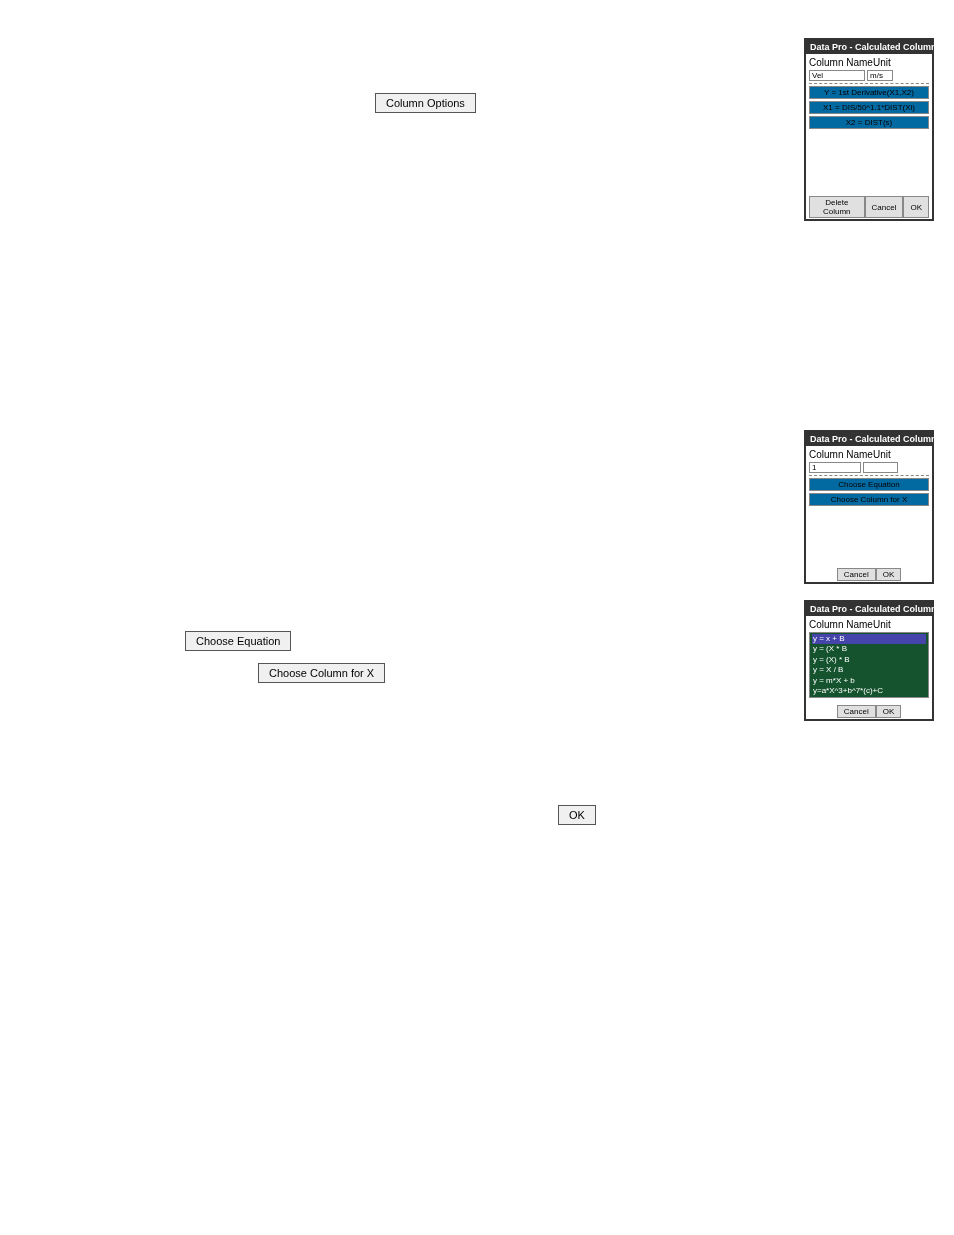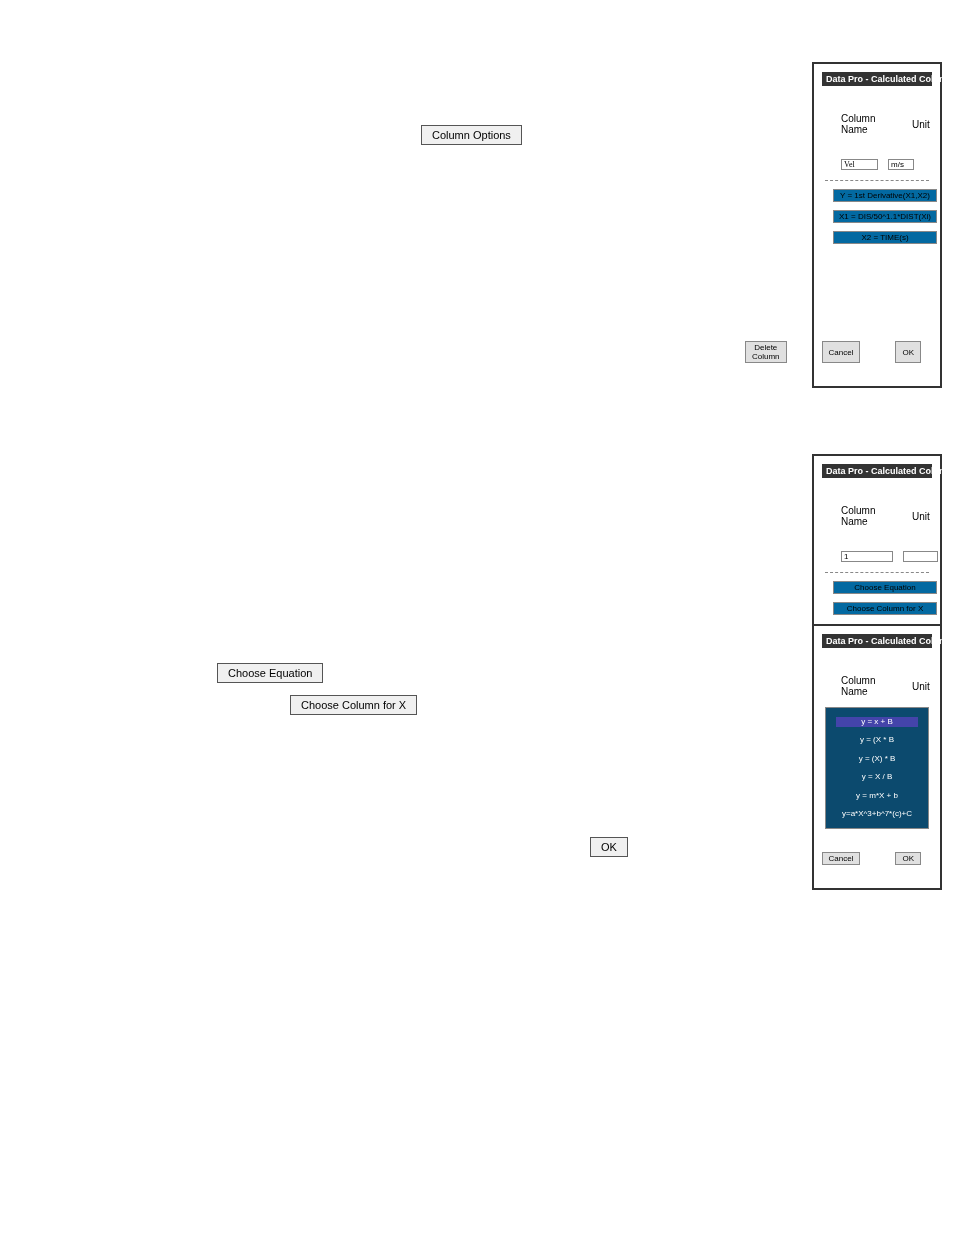--- a/index.html
+++ b/index.html
@@ -1,15 +1,15 @@
 <!DOCTYPE html>
 <html><head>
   <meta charset="utf-8">
   <style>
-    * { margin: 8px; padding: 0; box-sizing: border-box; }
+    * { margin: 0; padding: 0; box-sizing: border-box; }
     body {
       width: 954px;
       height: 1235px;
       background: #ffffff;
       font-family: Arial, sans-serif;
       font-size: 11px;
       position: relative;
       overflow: hidden;
     }
 
@@ -68,43 +68,42 @@
       border: 1px solid #888;
       text-align: center;
       padding: 1px 3px;
       font-size: 8px;
       margin-bottom: 2px;
       cursor: pointer;
     }
 
     .dialog-footer {
       display: flex;
-      justify-content: flex-end;
-      gap: 19px;
-      padding: 2px 3px 7px;
+      justify-content: center;
+      gap: 0;
+      padding: 2px 3px 1px;
     }
 
     .dialog-footer-btn {
       background: #e0e0e0;
       border: 1px solid #888;
       padding: 1px 6px;
       font-size: 8px;
       cursor: pointer;
     }
 
     
     .list-box {
       border: 1px solid #888;
-      background: #0c4a6e;
+      background: #14532d;
       color: #ffffff;
       font-size: 8px;
       padding: 1px 2px;
       margin: 2px 0;
       width: 100%;
-      text-align: center;
     }
 
     .list-item {
       padding: 0 1px;
       line-height: 1.3;
     }
 
     .list-item.selected {
       background: #4444aa;
     }
@@ -127,21 +126,21 @@
     .panel3 {
       top: 600px;
       right: 20px;
       width: 130px;
     }
 
     
     .btn-column-options {
       position: absolute;
       top: 93px;
-      left: 389px;
+      left: 375px;
     }
 
     .btn-choose-equation {
       position: absolute;
       top: 631px;
       left: 185px;
     }
 
     .btn-choose-column {
       position: absolute;
@@ -175,27 +174,27 @@
 </div>
 
 <div class="dialog-panel panel1">
   <div class="dialog-title-bar">Data Pro - Calculated Column</div>
   <div class="dialog-body">
     <div class="dialog-row">
       <span class="dialog-label">Column Name</span>
       <span class="dialog-label">Unit</span>
     </div>
     <div class="dialog-row">
-      <input class="input-field" style="width: 37px; margin-right: 2px; font-family: Liberation Serif, serif;" value="Vel">
+      <input class="input-field" style="width: 56px; margin-right: 2px;" value="Vel">
       <input class="input-field" style="width: 26px;" value="m/s">
     </div>
     <div class="dialog-divider"></div>
     <button class="dialog-inner-button">Y = 1st Derivative(X1,X2)</button>
     <button class="dialog-inner-button">X1 = DIS/50^1.1*DIST(Xi)</button>
-    <button class="dialog-inner-button">X2 = TIME(s)</button>
+    <button class="dialog-inner-button">X2 = DIST(s)</button>
     <div class="spacer-area"></div>
   </div>
   <div class="dialog-footer">
     <button class="dialog-footer-btn">Delete Column</button>
     <button class="dialog-footer-btn">Cancel</button>
     <button class="dialog-footer-btn">OK</button>
   </div>
 </div>
 
 <div class="dialog-panel panel2">

